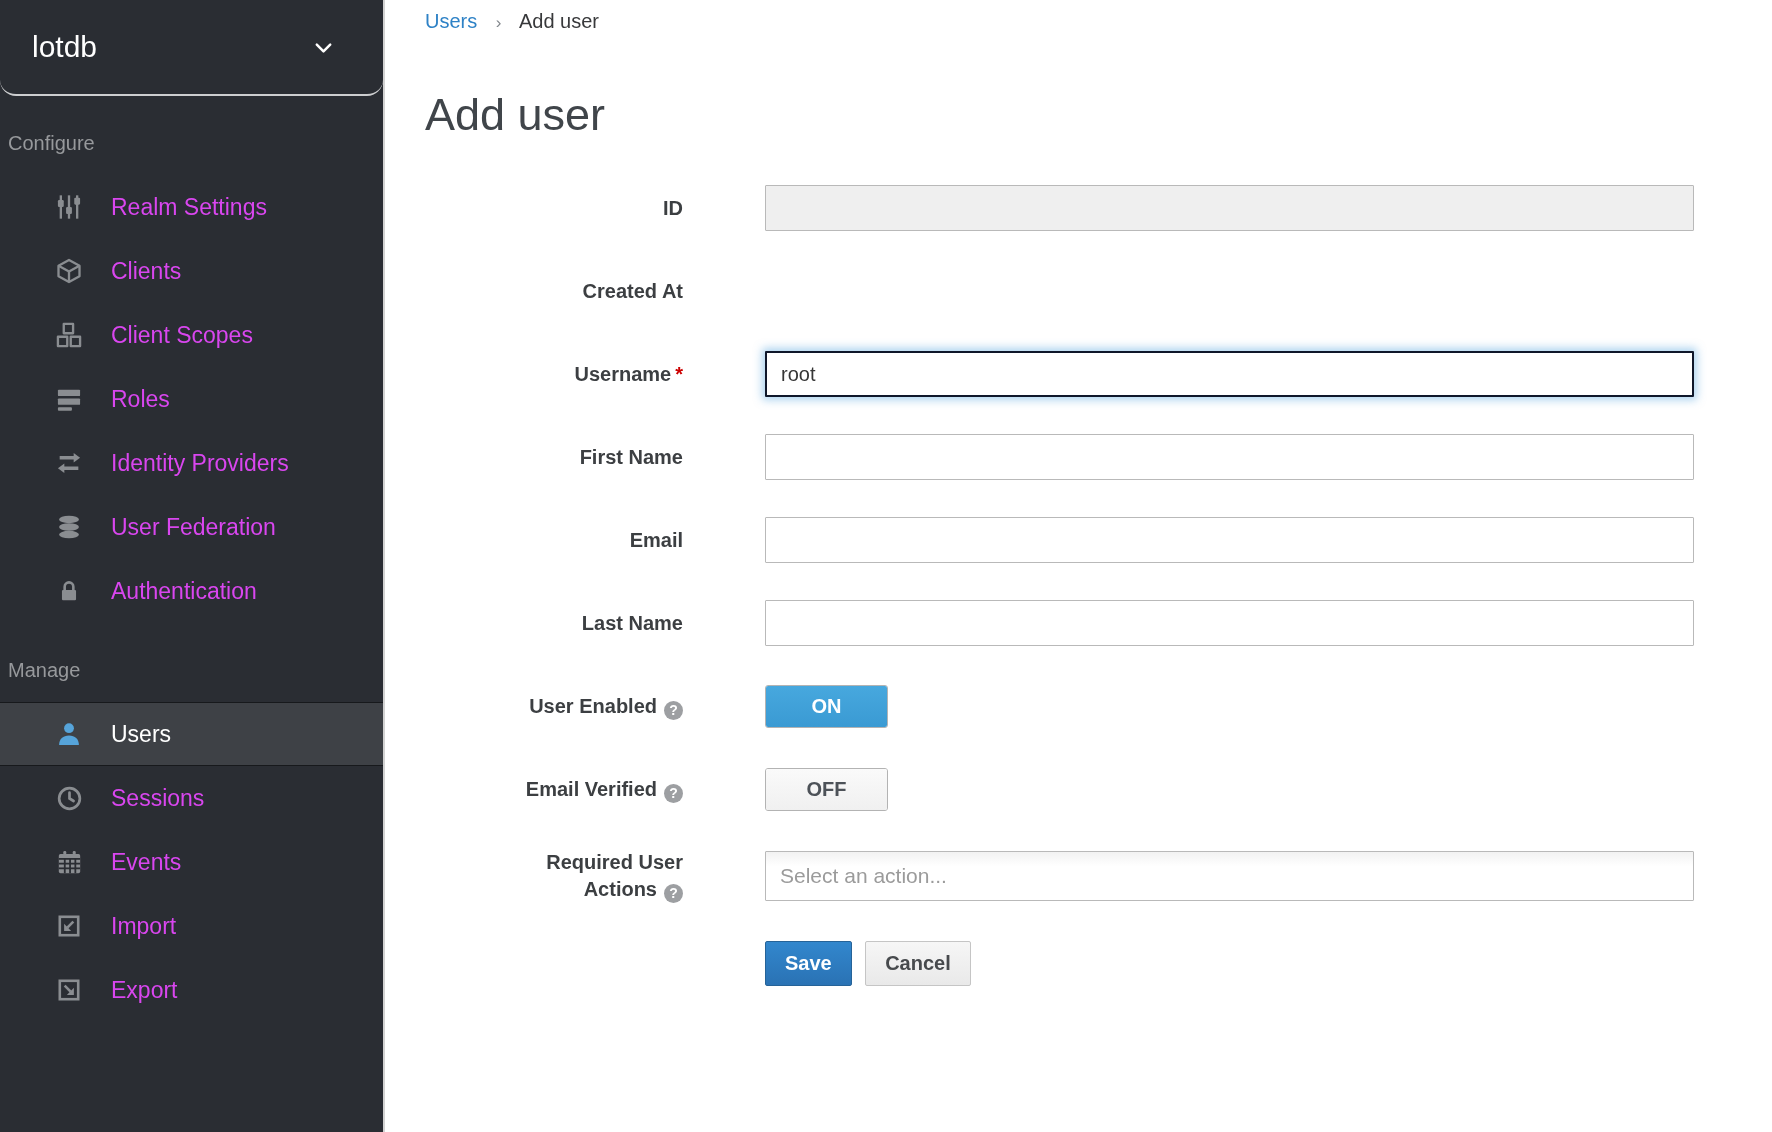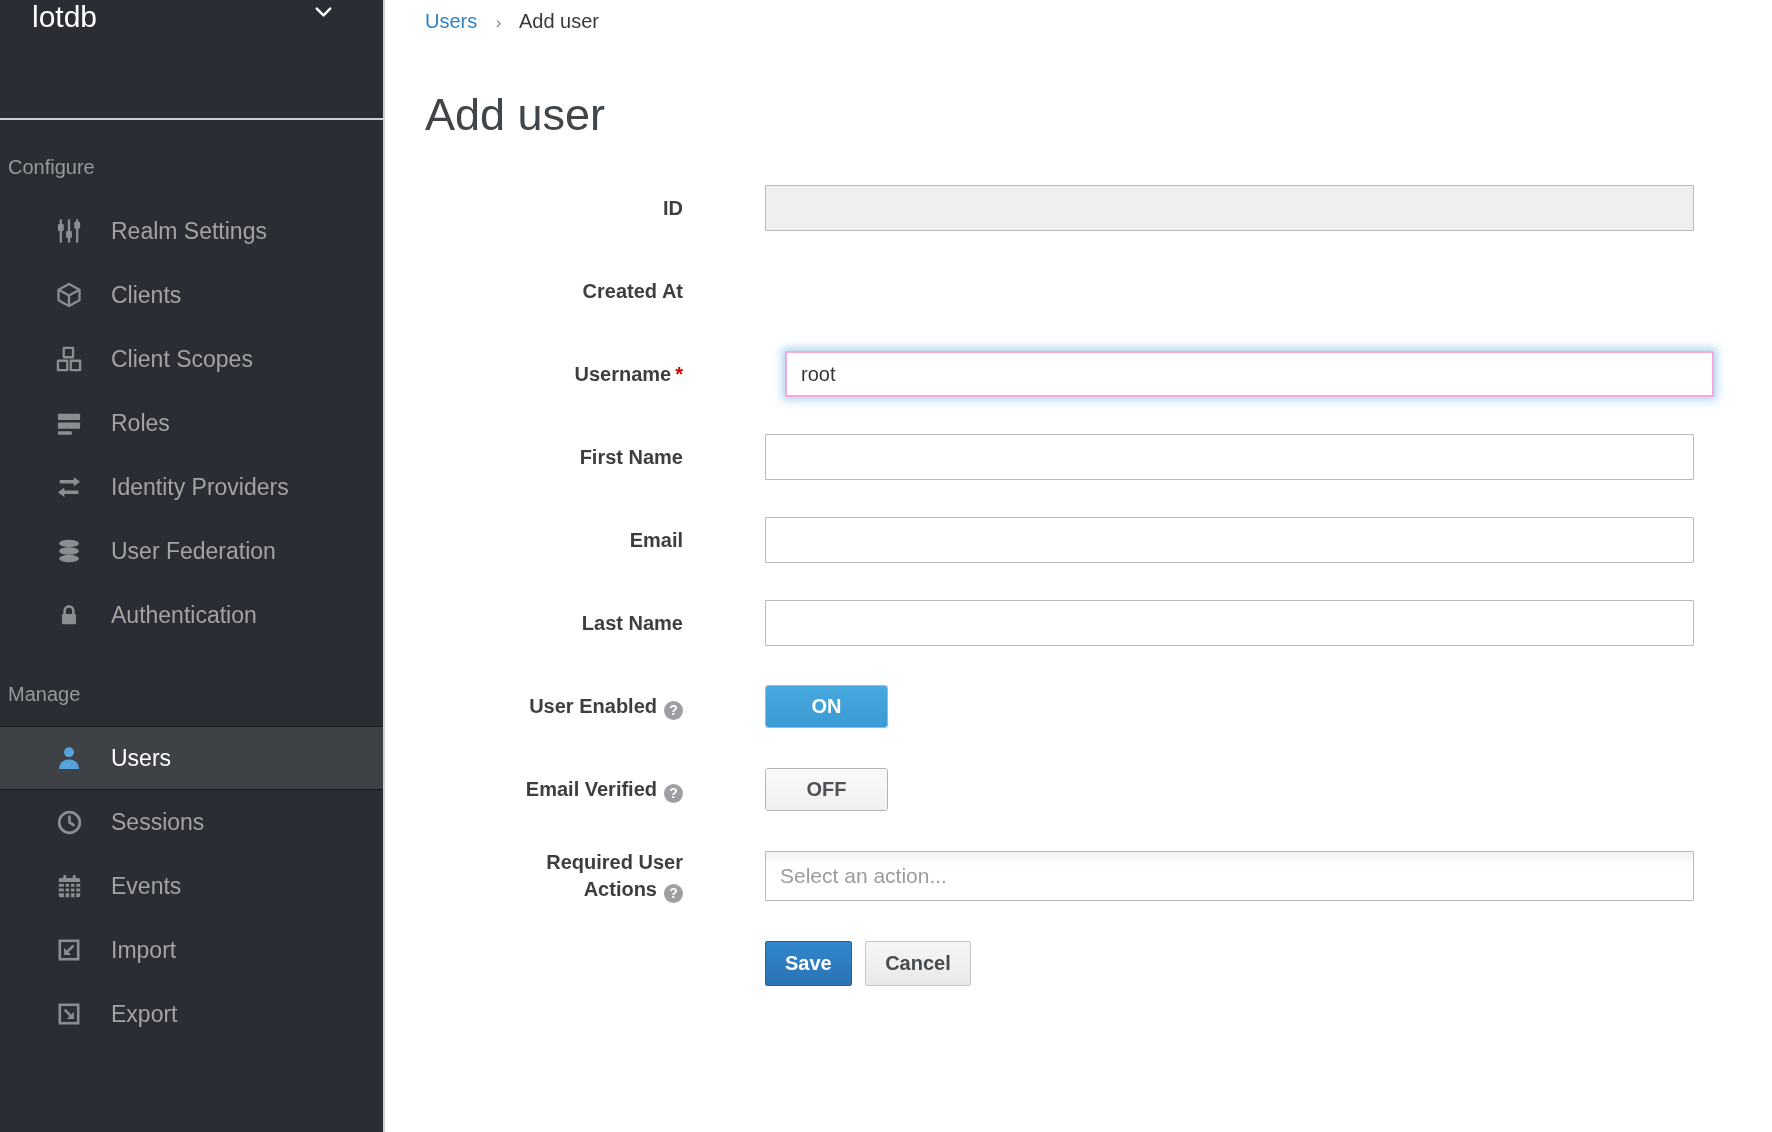--- a/index.html
+++ b/index.html
@@ -13,38 +13,39 @@
   }
 
   
   .sidebar {
     position:absolute; left:0; top:0;
     width:385px; height:1132px;
     background:#2a2d33;
     border-right:2px solid #d2d2d2;
   }
   .realm-header {
-    height:120px;
+    height:96px;
     border-bottom:2px solid #cdced0;
-    display:flex; align-items:flex-start; justify-content:space-between;
+    display:flex; align-items:center; justify-content:space-between;
     padding:0 48px 0 32px;
     color:#fff; font-size:30px; font-weight:300;
     cursor:pointer;
+    border-radius:16px;
   }
   .realm-caret svg { display:block; }
   .nav-section { margin-top:36px; }
   .nav-section-title {
     color:#97999c; font-size:20px;
     padding-left:8px; margin-bottom:20px;
   }
   .nav-item {
     height:64px;
     display:flex; align-items:center;
     padding-left:53px;
-    color:#a3a3a3; font-size:23px;
+    color:#d946ef; font-size:23px;
     cursor:pointer;
   }
   .nav-icon {
     width:32px; height:32px; margin-right:26px; flex:none;
     display:flex; align-items:center; justify-content:center;
     color:#8a8d91;
   }
   .nav-icon svg { display:block; }
   .nav-item.active {
     background:#3e4146;
@@ -86,23 +87,22 @@
 
   .text-input {
     width:929px; height:46px;
     border:1px solid #b9b9b9; border-radius:1px;
     font-family:"Liberation Sans", sans-serif;
     font-size:20px; color:#363636;
     padding:0 14px; background:#fff;
   }
   .input-disabled { background:#efefef; }
   .input-focused {
-    border:2px solid #f9a8d4;
+    border:2px solid #0f172a;
     box-shadow:0 0 9px 3px rgba(94,170,226,0.5);
-    margin-left:20px;
   }
 
   .toggle {
     display:flex; width:123px; height:43px;
     border:1px solid #b3b3b3; border-radius:3px;
     overflow:hidden; cursor:pointer; background:#fff;flex-direction:column;
   }
   .toggle-on-part {
     flex:1;
     background:linear-gradient(#47a8de,#3a9ad3);

